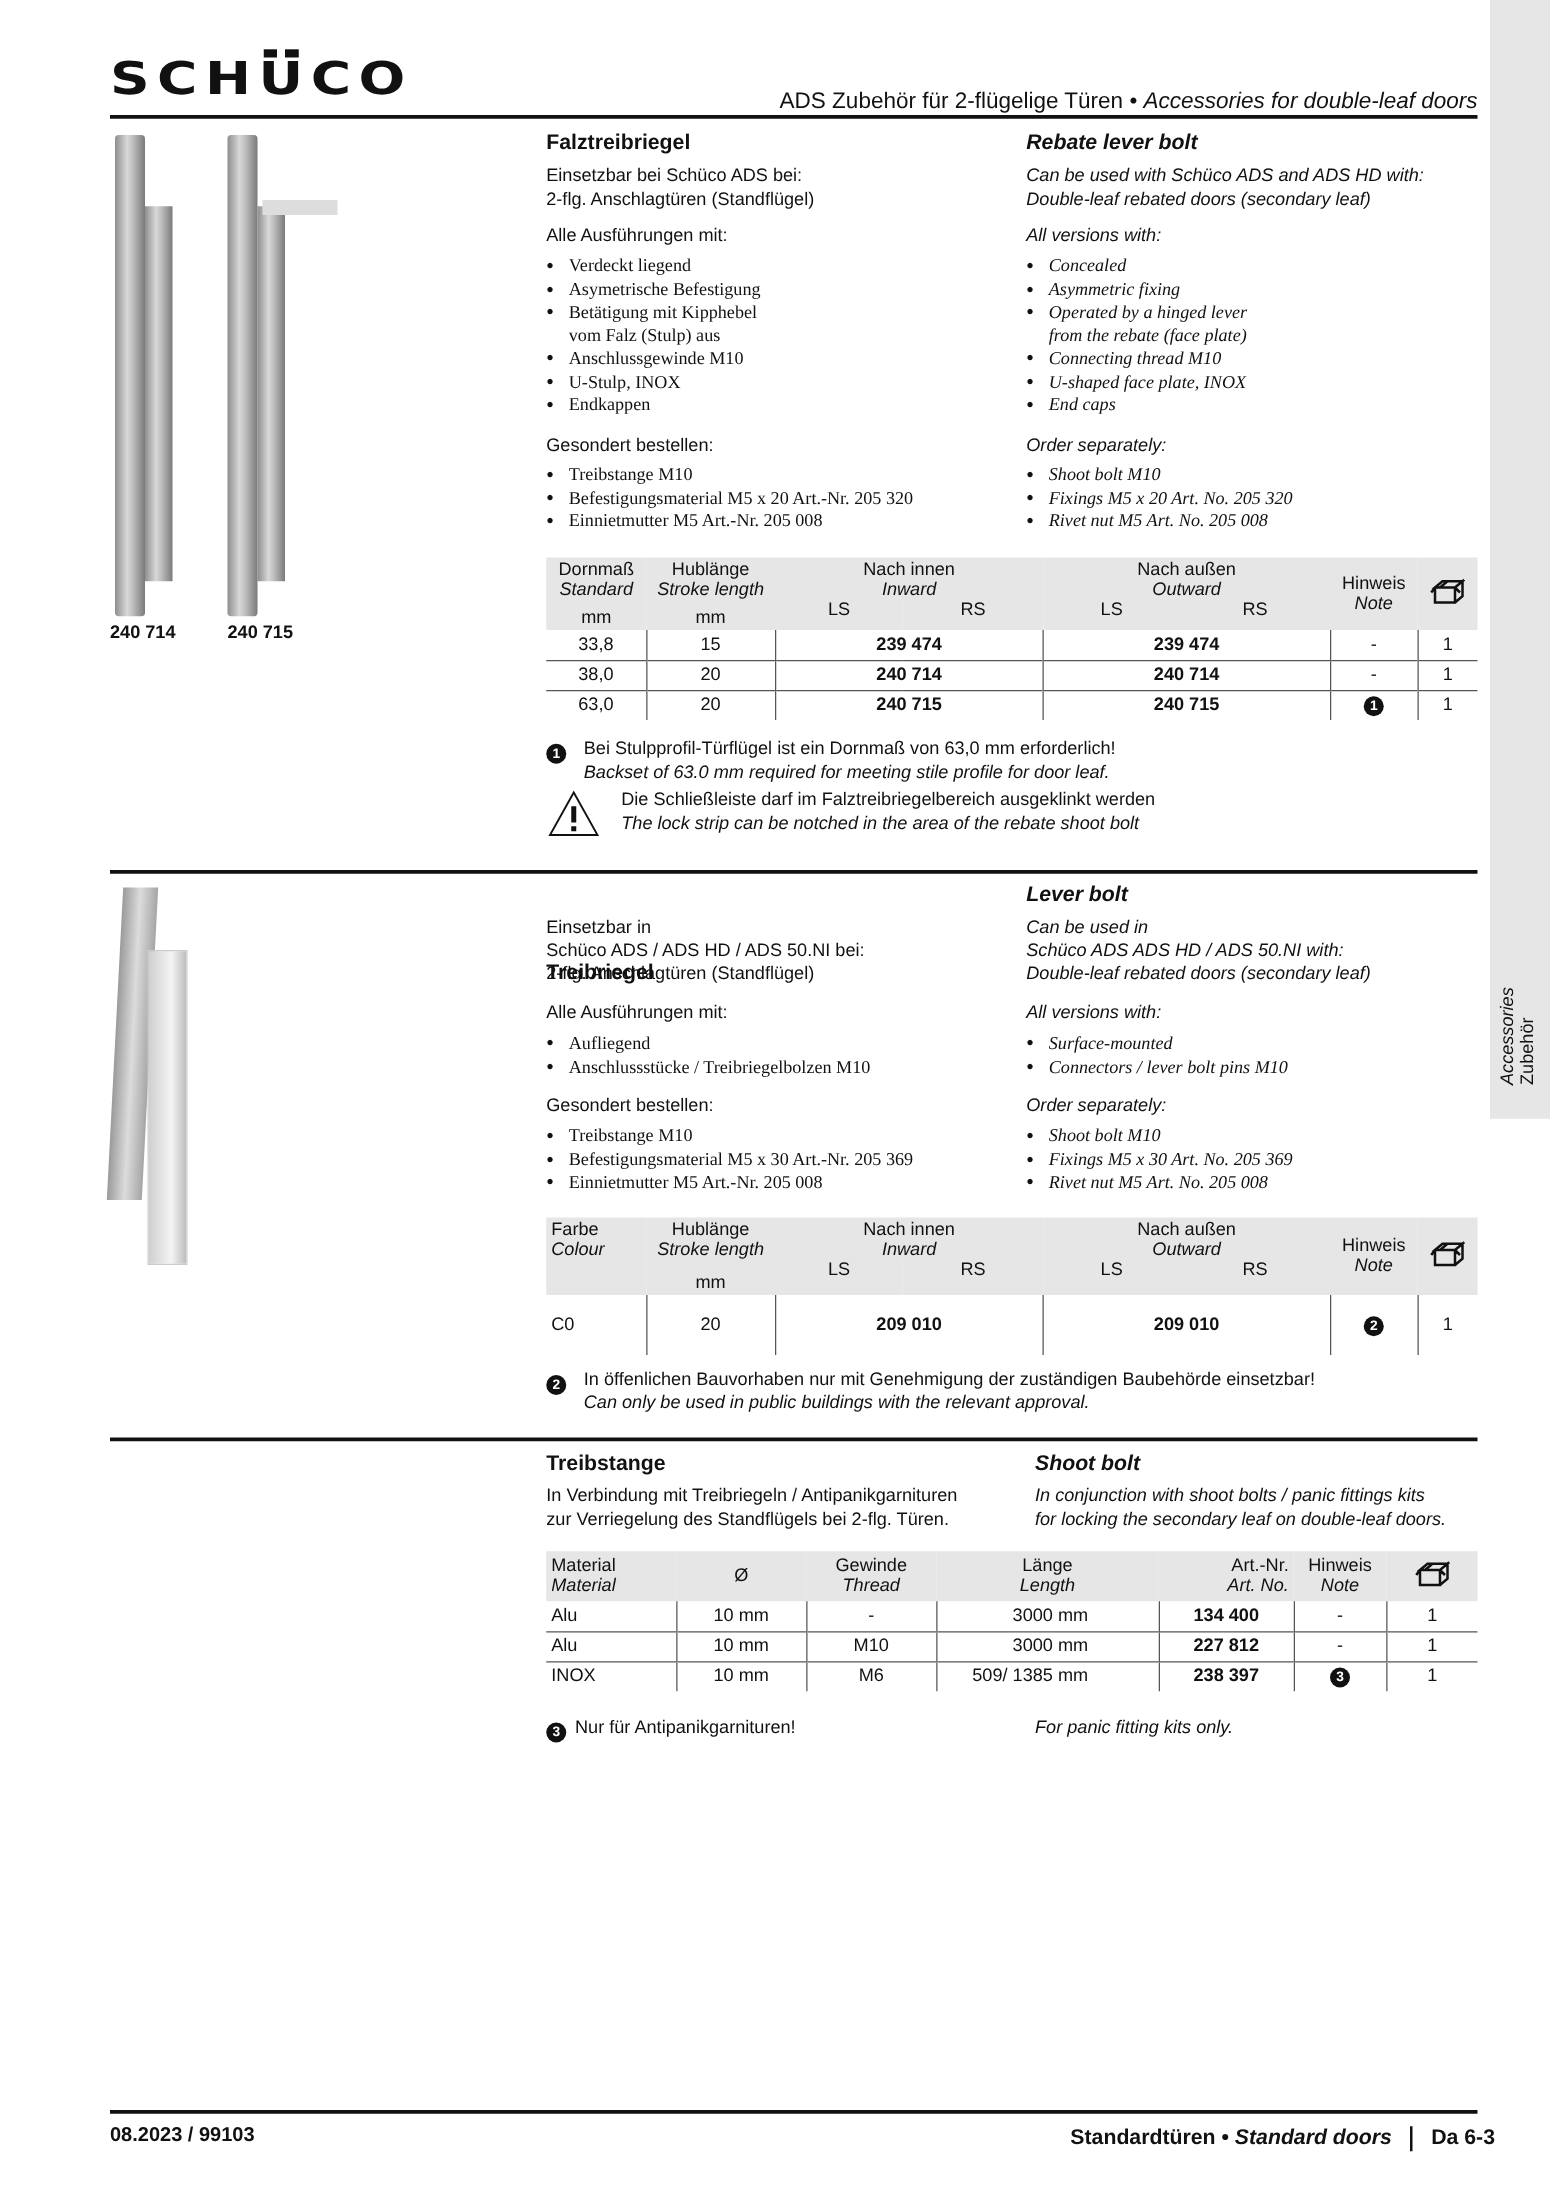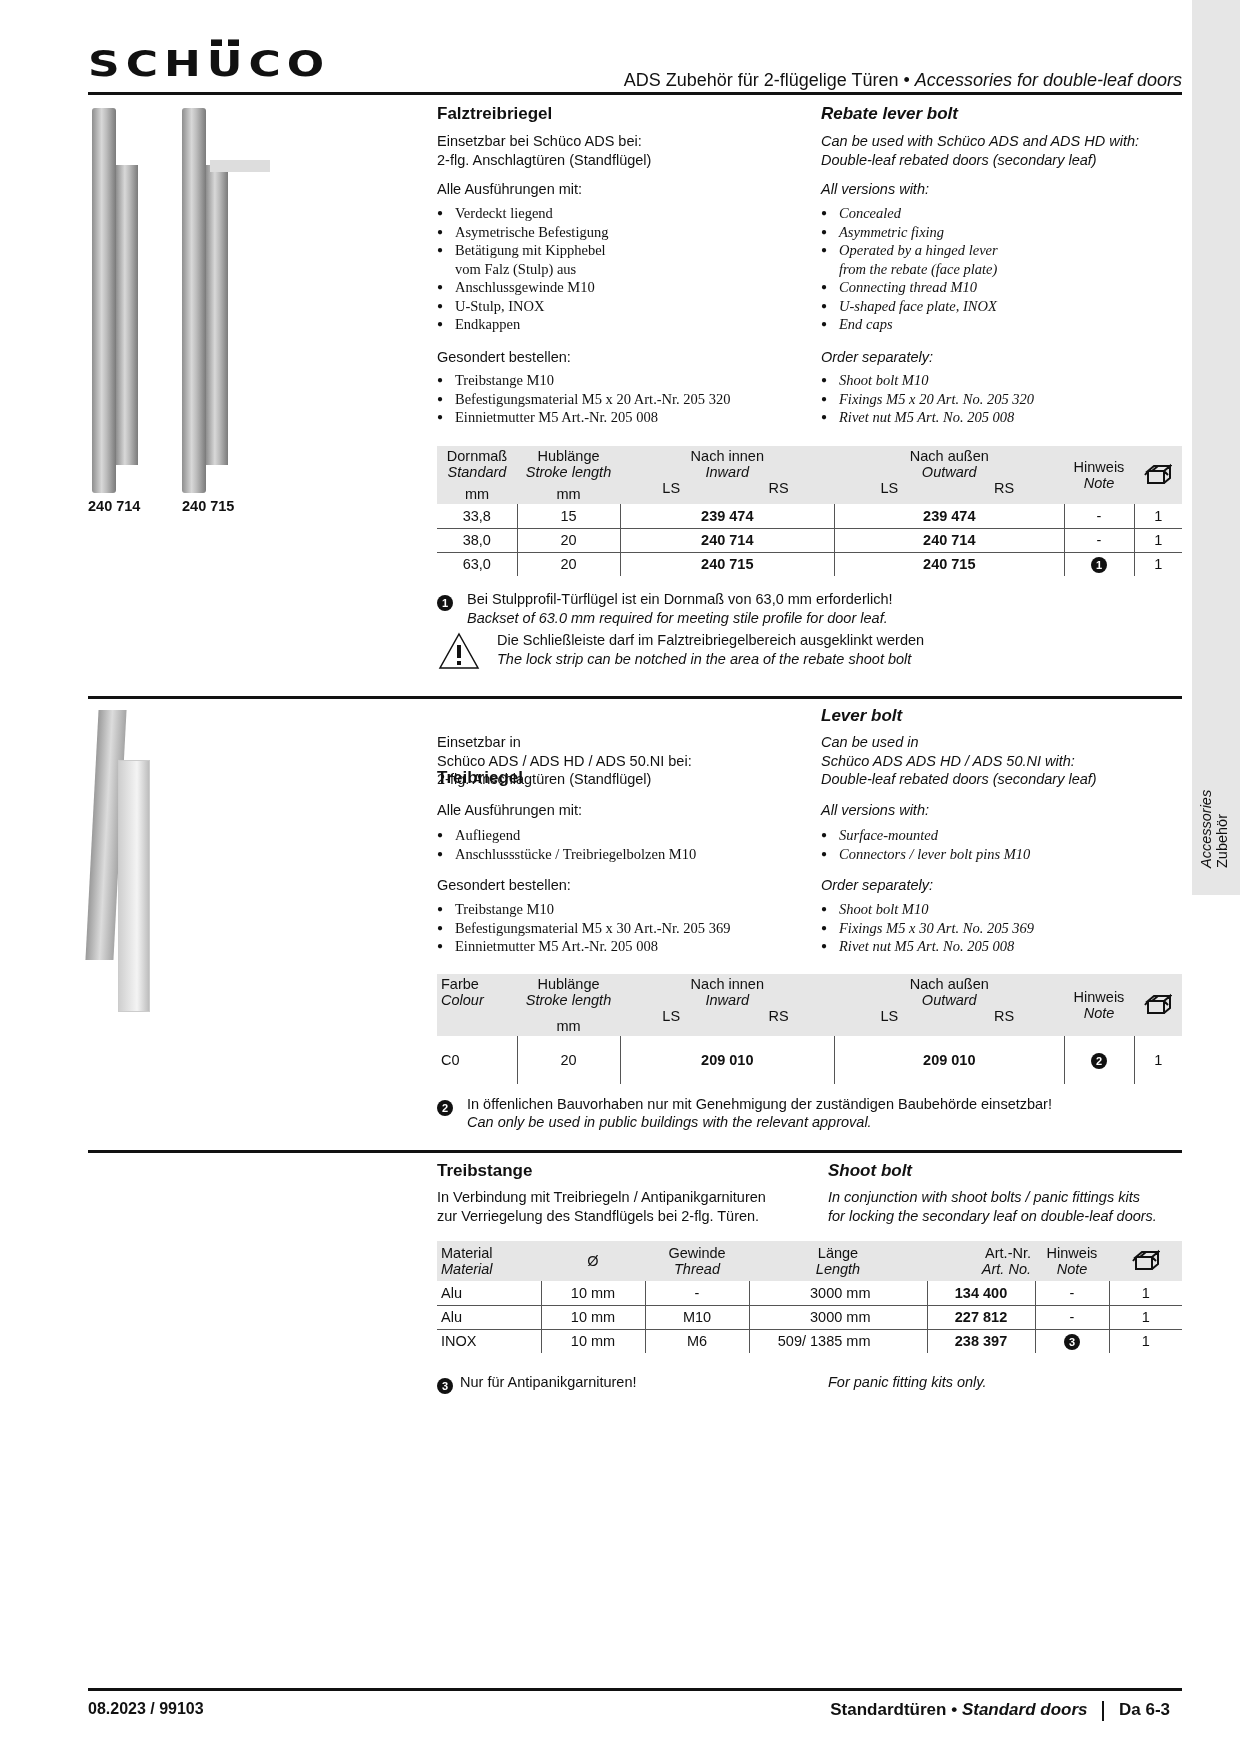--- a/index.html
+++ b/index.html
@@ -25,21 +25,21 @@
   table.t td.b { font-weight:bold; }
   table.t td.vl { border-left:1.5px solid #555; }
   table.t tr.row + tr.row td { border-top:1.5px solid #555; }
   .num { display:inline-block; width:16px; height:16px; border-radius:50%; background:#111; color:#fff;
          font-size:11px; font-weight:bold; line-height:16px; text-align:center; }
   .box-icon { display:inline-block; width:28px; height:22px; }
   .side-tab { left:1192px; top:0; width:48px; height:895px; background:#e6e6e6; }
   .side-text { left:1192px; top:760px; width:48px; height:130px; }
   .side-text div { position:absolute; transform:rotate(-90deg); transform-origin:left top; white-space:nowrap; font-size:14.5px; line-height:17px; }
   .footer-l { left:88px; top:1700px; font-weight:bold; font-size:16px; }
-  .footer-r { right:70px; top:1700px; font-size:17px; font-weight:bold; }
+  .footer-r { right:44px; top:1700px; font-size:17px; font-weight:bold; }
   .img-ph { background:linear-gradient(90deg,#8e8e8e,#d8d8d8 40%,#bdbdbd 60%,#7a7a7a); }
 </style>
 </head>
 <body>
 
 <div class="abs side-tab"></div>
 <div class="abs side-text">
   <div style="left:6px; top:108px;" class="it">Accessories</div>
   <div style="left:22px; top:108px;">Zubehör</div>
 </div>

